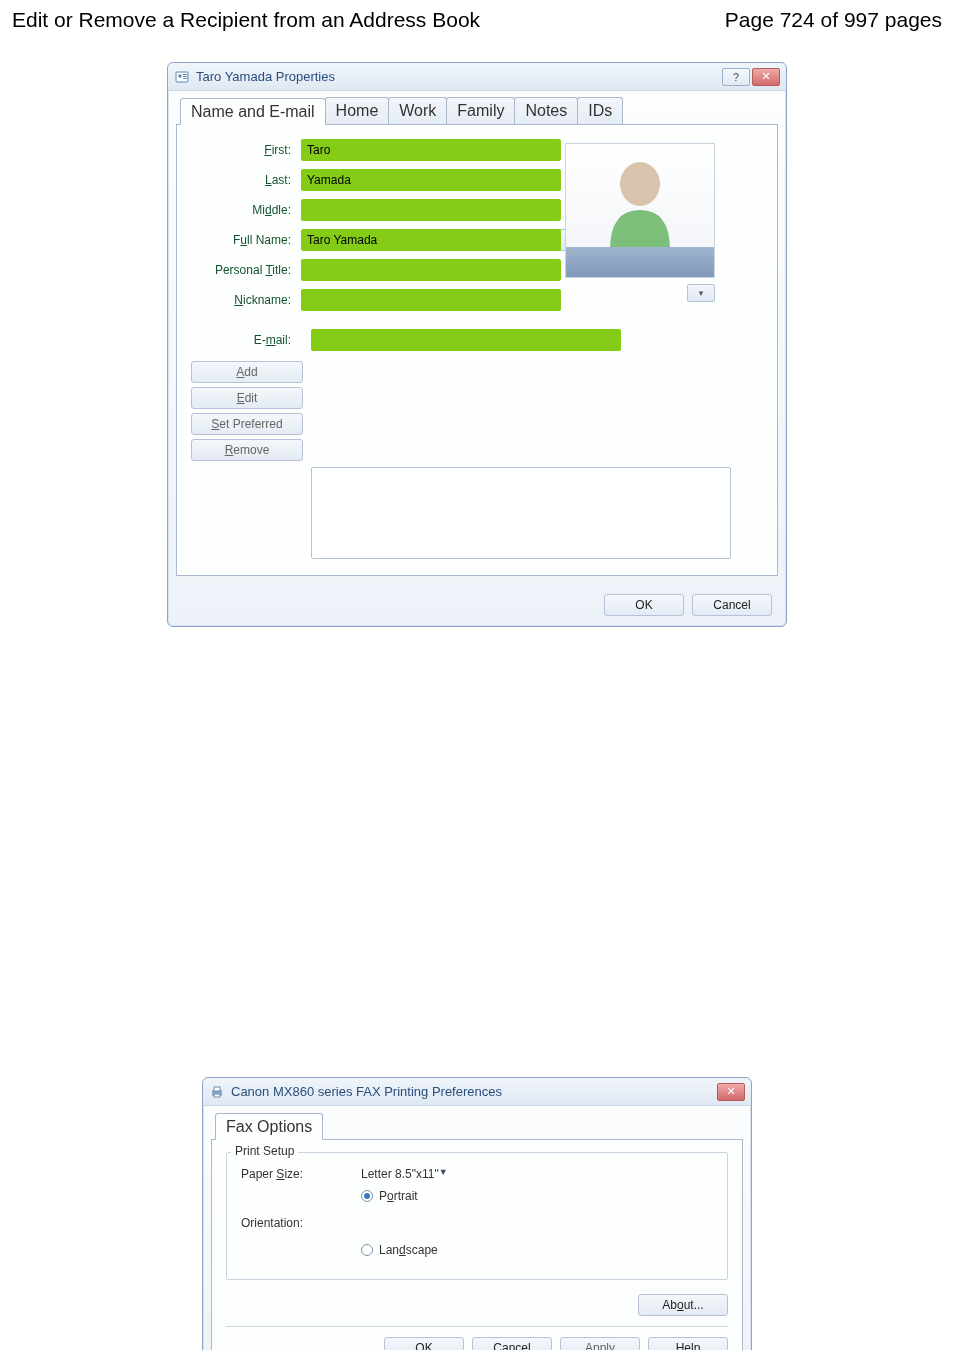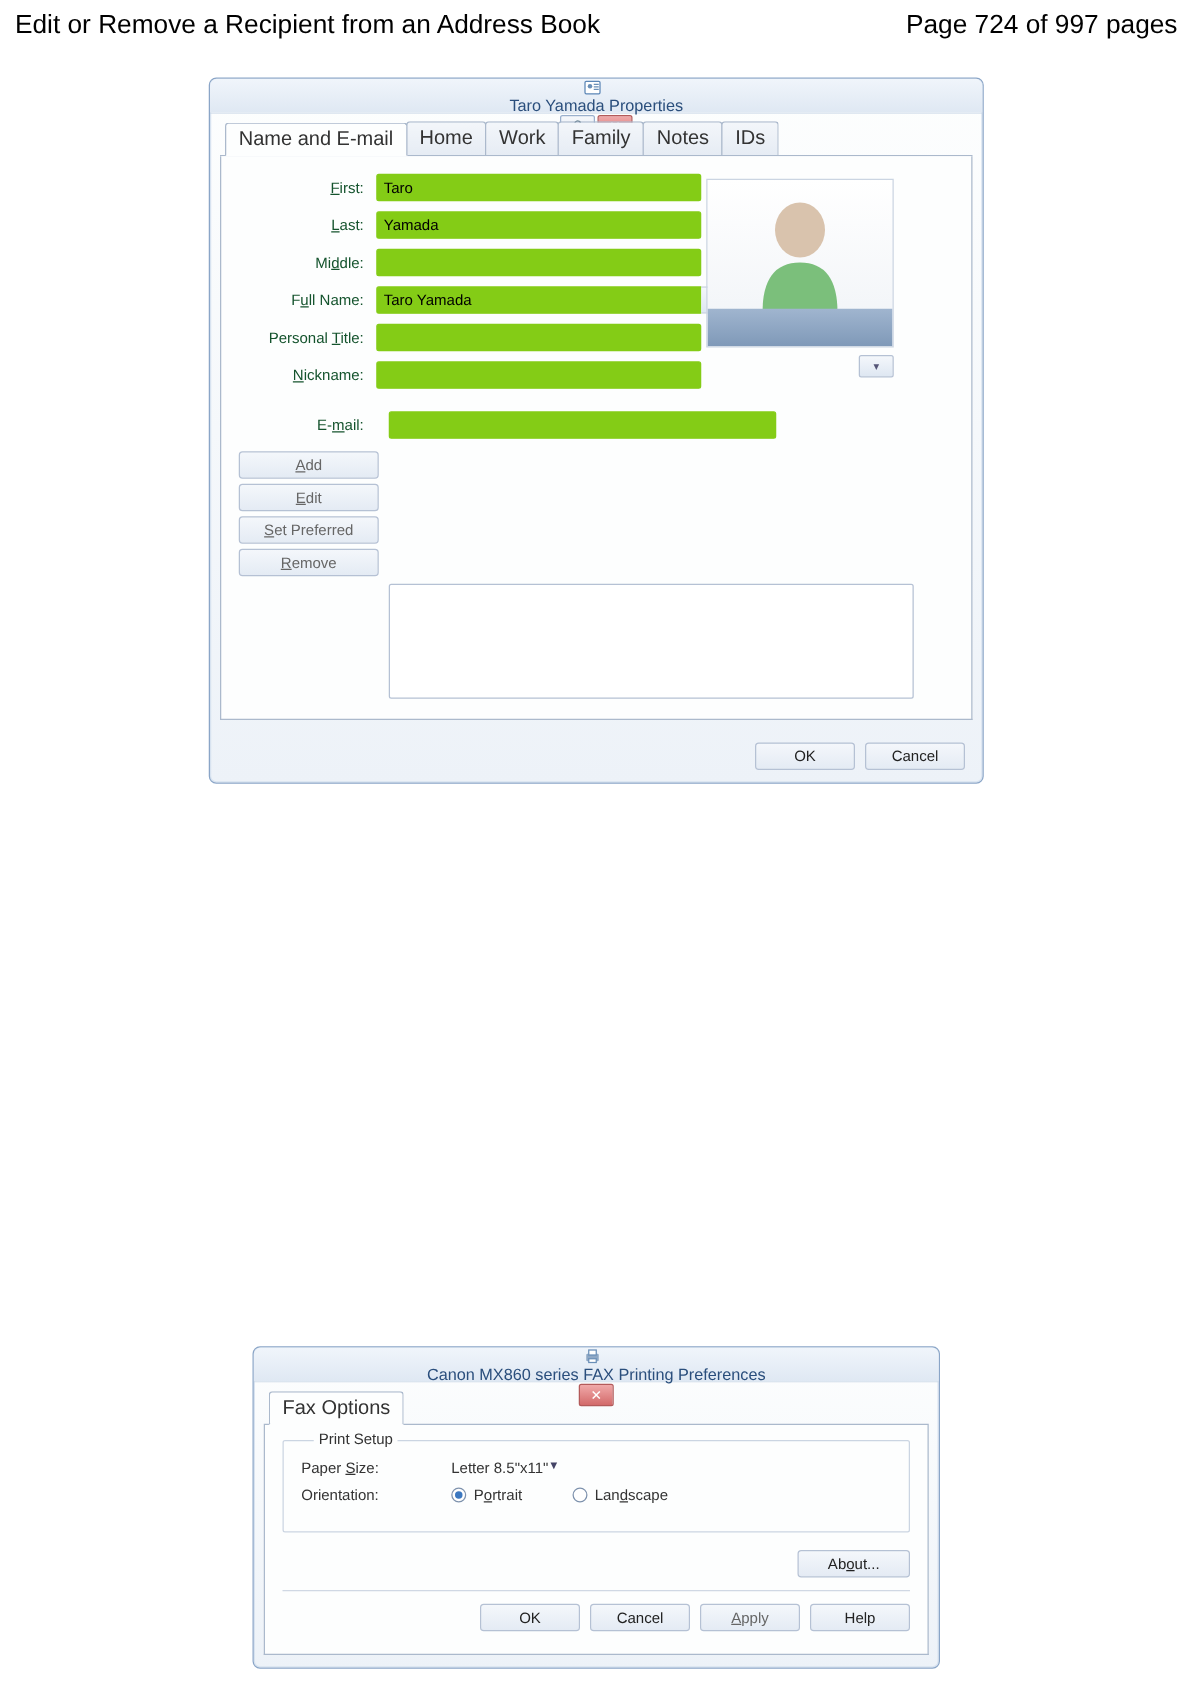--- a/index.html
+++ b/index.html
@@ -25,26 +25,25 @@
     box-shadow: 0 0 0 1px #d8e3f0 inset;
     margin: 0 auto;
     font-family: "Segoe UI", Tahoma, sans-serif;
     font-size: 12px;
     color: #333;
   }
   .titlebar {
     height: 28px;
     display: flex;
     align-items: center;
-    padding: 0 6px;
+    padding: 10px 6px;
     border-bottom: 1px solid #c9d6e6;
     background: linear-gradient(#f0f5fb, #dfe8f3);
     border-radius: 6px 6px 0 0;
     position: relative;
-    flex-direction: column;
   }
   .titlebar .title-icon {
     width: 16px; height: 16px;
     margin-right: 6px;
     display: flex; align-items: center; justify-content: center;
   }
   .titlebar .title-text {
     color: #2a4e7c;
     font-size: 13px;
     flex: 1;
@@ -184,27 +183,27 @@
   .d2 { width: 550px; margin-top: 420px; }
   .d2 .tabpage { padding: 12px 14px 18px 14px; }
   .groupbox {
     border: 1px solid #cbd5e2;
     border-radius: 2px;
     padding: 14px 14px 14px 14px;
     margin-bottom: 14px;
     position: relative;
   }
   .groupbox .legend {
-    position: absolute; top: -9px; left: 24px;
+    position: absolute; top: -9px; left: 4px;
     background: #fdfefe; padding: 0 4px; font-size: 12px; color: #333;
   }
   .d2 .row { display:flex; align-items:center; margin-bottom: 8px; }
   .d2 .lbl { width: 120px; }
   .chev { font-size: 9px; color:#446; }
-  .radios { display:flex; gap:40px; }
+  .radios { display:flex; gap:40px;flex-direction:column; }
   .radio-wrap { display:flex; align-items:center; gap:6px; }
   .radio { width:12px; height:12px; border:1px solid #7e92ad; border-radius:50%; display:inline-flex; align-items:center; justify-content:center; background:#fff;}
   .radio.checked::after { content:""; width:6px; height:6px; border-radius:50%; background:#3c78c0; }
   .addr-btn {
     border: 2px solid #d23c2c;
     padding: 1px;
     display:inline-block;
   }
   .addr-btn .btn { min-width: 120px; }
   .d2 .right { display:flex; justify-content:flex-end; margin-top: 6px; }

